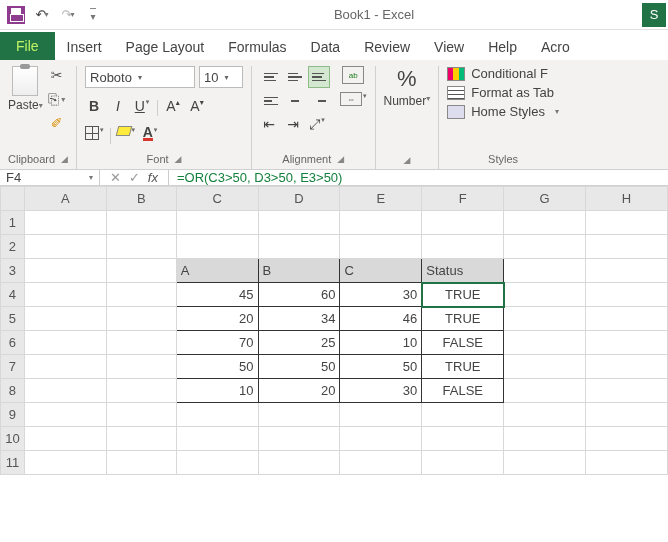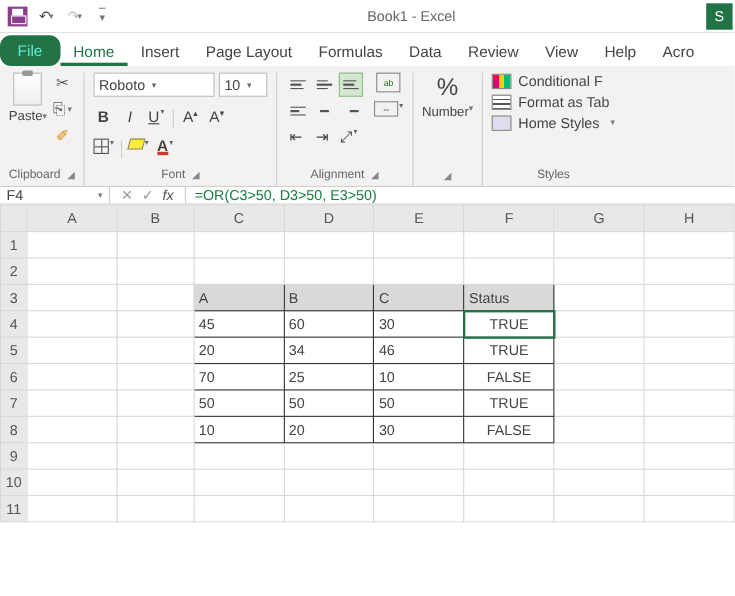--- a/index.html
+++ b/index.html
@@ -10,21 +10,21 @@
 .qa-btn { width: 24px; height: 24px; display: flex; align-items: center; justify-content: center; cursor: pointer; }
 .save-icon { width: 18px; height: 18px; background: #8e3d8e; position: relative; }
 .save-icon::before { content: ""; position: absolute; top: 2px; left: 4px; width: 10px; height: 6px; background: #fff; }
 .save-icon::after { content: ""; position: absolute; bottom: 2px; left: 3px; width: 12px; height: 6px; border: 1px solid #fff; }
 .dd-caret { font-size: 8px; color: #777; margin-left: -2px; }
 .title-center { flex: 1; text-align: center; color: #666; font-size: 13px; }
 .title-right { width: 24px; height: 24px; background: #217346; color: #fff; display: flex; align-items: center; justify-content: center; font-size: 13px; margin-right: 2px;}
 
 .tabstrip { height: 30px; display: flex; align-items: flex-end; background: #fff; }
 .tab { padding: 6px 12px 5px; font-size: 14px; color: #444; cursor: pointer; }
-.tab.file { background: #217346; color: #5eead4; padding: 6px 16px; border-radius: 10px; }
+.tab.file { background: #217346; color: #bef264; padding: 6px 16px; }
 .tab.active { border-bottom: 3px solid #217346; color: #217346; font-weight: 400; padding-bottom: 2px; }
 
 .ribbon { height: 110px; background: #f3f2f1; border-bottom: 1px solid #d0d0d0; display: flex; padding-top: 6px; }
 .rgroup { border-right: 1px solid #d0d0d0; padding: 0 8px; display: flex; flex-direction: column; justify-content: space-between; }
 .rgroup-body { display: flex; gap: 4px; flex: 1; }
 .rgroup-label { font-size: 11px; color: #666; text-align: center; padding: 2px 0 4px; display: flex; justify-content: center; align-items: center; gap: 6px; }
 .launcher { font-size: 9px; color: #888; cursor: pointer; }
 
 .paste-col { display: flex; flex-direction: column; align-items: center; gap: 2px; }
 .paste-icon { width: 26px; height: 30px; border: 1px solid #bbb; background: linear-gradient(#fff,#eee); position: relative; }
@@ -73,21 +73,21 @@
 
 .sheet { position:relative; overflow:hidden;}
 .grid { border-collapse:collapse; table-layout:fixed;}
 .grid th, .grid td { border:1px solid #d8d8d8; height:24px; font-size:13px; font-weight:normal;}
 .grid thead th { background:#e8e8e8; color:#555; text-align:center;}
 .grid .rowhdr { background:#e8e8e8; color:#555; text-align:center; width:24px;}
 .grid .corner { background:#e8e8e8; width:24px;}
 .colA{width:82px;} .colB{width:70px;} .colC{width:82px;} .colD{width:82px;} .colE{width:82px;} .colF{width:82px;} .colG{width:82px;} .colH{width:82px;}
 .dcell { border:1.5px solid #333 !important; padding:0 4px;}
 .dhdr { background:#d9d9d9 !important; text-align:left;}
-.dnum { }
+.dnum { text-align:right;}
 .dcent { text-align:center;}
 .sel-cell { outline:2px solid #217346; outline-offset:-1px;}
 </style>
 </head>
 <body>
 
 <div class="titlebar">
   <div class="qa-group">
     <div class="qa-btn">
         <div class="save-icon"></div>
@@ -97,21 +97,20 @@
     <div class="qa-btn">
         <span class="dd-caret" style="font-size:10px;border-top:1px solid #888;padding-top:2px;">▾</span>
       </div>
   </div>
   <div class="title-center">Book1  -  Excel</div>
   <div class="title-right">S</div>
 </div>
 
 <div class="tabstrip">
   <div class="tab file">File</div>
-  <div class="tab active">Home</div>
   <div class="tab">Insert</div>
   <div class="tab">Page Layout</div>
   <div class="tab">Formulas</div>
   <div class="tab">Data</div>
   <div class="tab">Review</div>
   <div class="tab">View</div>
   <div class="tab">Help</div>
   <div class="tab">Acro</div>
 </div>
 

